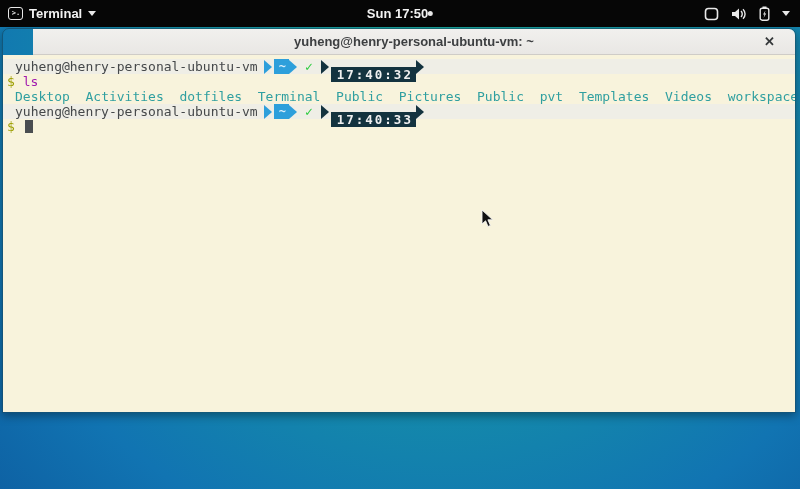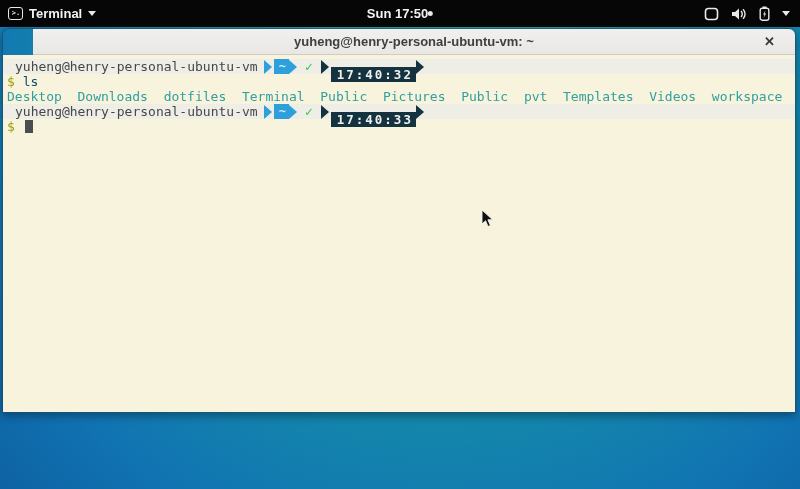--- a/index.html
+++ b/index.html
@@ -81,22 +81,22 @@
     background:#2d9fdb; color:#d9eefb; height:15px; line-height:15px;
     padding:0 3px 0 5px; font-weight:700; font-size:12px;
   }
   .segbody-dark {
     background:#14333f; color:#f0f0f0; height:15px; line-height:15px;
     padding:0 3px 0 6px; font-weight:700; letter-spacing:2px; font-size:12.5px;margin-top:16px;
   }
   .check { color:#2ecc40; font-weight:700; font-size:13px; }
 
   .cmd-dollar { color:#9c9e00; padding-left:4px; }
-  .cmd-text { color:#0c4a6e; }
-  .dir-row { padding-left:4px; }
+  .cmd-text { color:#a21caf; }
+  .dir-row { padding-left:12px; }
   .dir { color:#2f9fa0; margin-right:15.7px; }
   .dir:last-child { margin-right:4px; }
   .cursor-block { display:inline-block; width:8px; height:13px; background:#4a4d50; margin-left:2px; }
 
   
   .pointer { position:absolute; left:481px; top:209px; z-index:50; pointer-events:none; }
 </style>
 </head>
 <body>
 
@@ -152,21 +152,21 @@
         <span class="seg">
           <span class="tri tri-dark"></span><span class="gap2"></span><span class="segbody-dark">17:40:32</span><span class="tri tri-dark"></span>
         </span>
       </div>
 
       <div class="row">
         <span class="cmd-dollar">$</span><span> </span><span class="cmd-text">ls</span>
       </div>
 
       <div class="row dir-row">
-        <span class="dir">Desktop</span><span class="dir">Downloads</span><span class="dir">dotfiles</span><span class="dir">Terminal</span><span class="dir">Public</span><span class="dir">Pictures</span><span class="dir">Public</span><span class="dir">pvt</span><span class="dir">Templates</span><span class="dir">Videos</span><span class="dir">workspace</span>
+        <span class="dir">Desktop</span><span class="dir">Activities</span><span class="dir">dotfiles</span><span class="dir">Terminal</span><span class="dir">Public</span><span class="dir">Pictures</span><span class="dir">Public</span><span class="dir">pvt</span><span class="dir">Templates</span><span class="dir">Videos</span><span class="dir">workspace</span>
       </div>
 
       <div class="row prompt-row">
         <span class="prompt-user">yuheng@henry-personal-ubuntu-vm</span>
         <span class="gap6"></span>
         <span class="seg">
           <span class="tri tri-blue"></span><span class="gap2"></span><span class="segbody-blue">~</span><span class="tri tri-blue"></span>
         </span>
         <span class="gap8"></span>
         <span class="check">✓</span>

